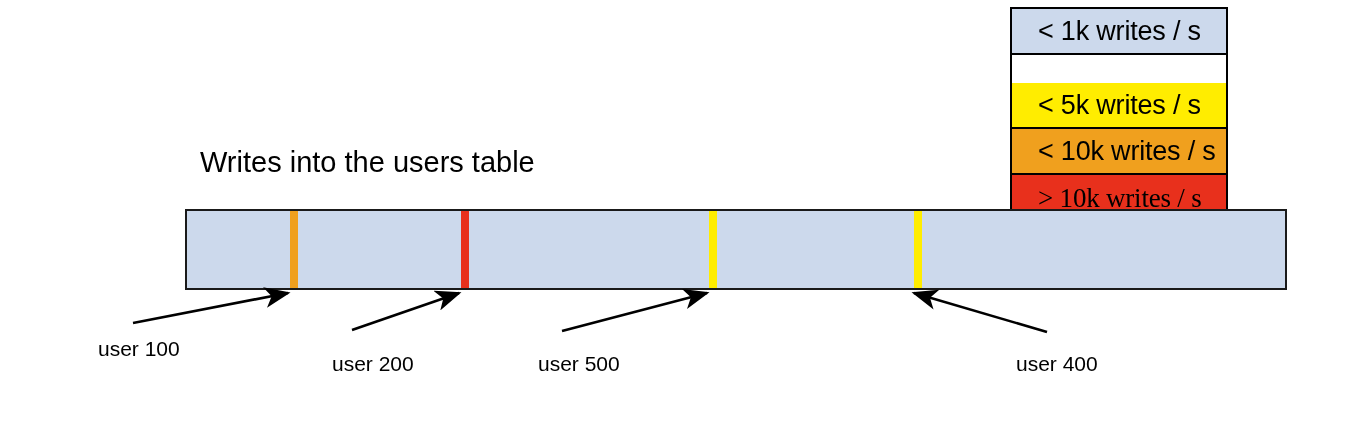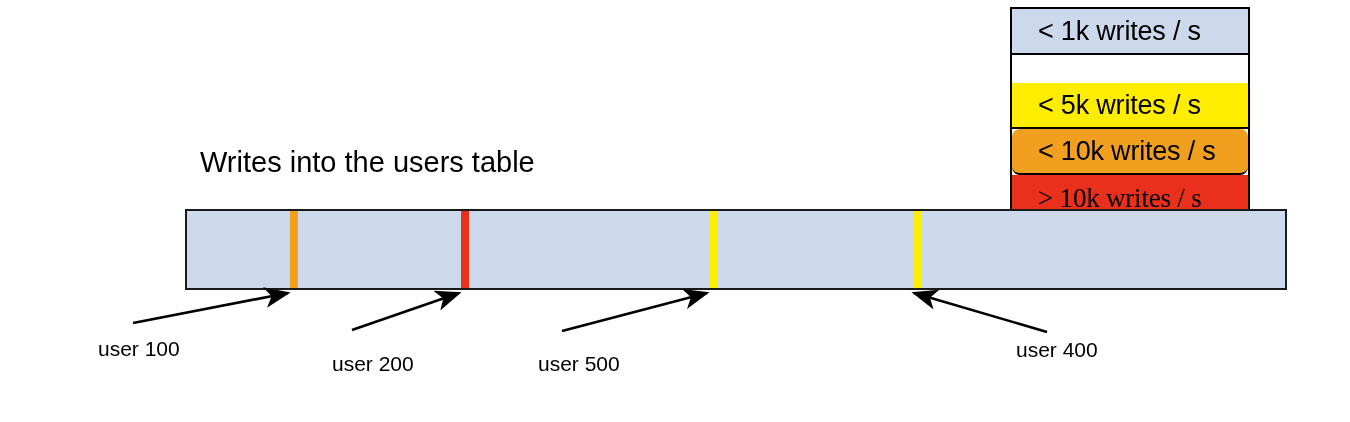--- a/index.html
+++ b/index.html
@@ -20,21 +20,21 @@
     left: 0; top: 0;
     width: 1350px;
     height: 422px;
   }
 
   
   .legend {
     position: absolute;
     left: 1010px;
     top: 7px;
-    width: 240px;
+    width: 218px;
     border: 2px solid #000000;
     box-sizing: border-box;
   }
   .legend-row {
     height: 46px;
     box-sizing: border-box;
     display: flex;
     align-items: center;
     padding-left: 26px;
     font-size: 27px;
@@ -97,21 +97,21 @@
 
 <div class="stage">
 
   <div class="legend">
     <div class="legend-row" style="background: rgb(204, 217, 236);">
       <span>&lt; 1k writes / s</span>
     </div>
     <div class="legend-row" style="background: rgb(255, 237, 0); margin-top: 28px;">
       <span>&lt; 5k writes / s</span>
     </div>
-    <div class="legend-row" style="background: rgb(240, 160, 30); border-radius: 8px;">
+    <div class="legend-row" style="background: rgb(240, 160, 30);">
       <span>&lt; 10k writes / s</span>
     </div>
     <div class="legend-row" style="background: rgb(232, 48, 28);">
       <span>&gt; 10k writes / s</span>
     </div>
   </div>
 
   <div class="chart-title">Writes into the users table</div>
 
   <div class="bar" style="background: rgb(204, 217, 236); border-color: rgb(26, 26, 26); left: 185px; width: 1102px;">
@@ -131,15 +131,15 @@
         <line x1="133" y1="323" x2="288" y2="293" marker-end="url(#ah)"></line>
         <line x1="352" y1="330" x2="459" y2="293" marker-end="url(#ah)"></line>
         <line x1="562" y1="331" x2="707" y2="293" marker-end="url(#ah)"></line>
         <line x1="1047" y1="332" x2="914" y2="293" marker-end="url(#ah)"></line>
       </g>
   </svg>
 
   <div class="user-label" style="left: 50px; top: 338px;">user 100</div>
   <div class="user-label" style="left: 284px; top: 353px;">user 200</div>
   <div class="user-label" style="left: 490px; top: 353px;">user 500</div>
-  <div class="user-label" style="left: 968px; top: 339px;">user 400</div>
+  <div class="user-label" style="left: 968px; top: 353px;">user 400</div>
 
 </div>
 
 </body></html>

